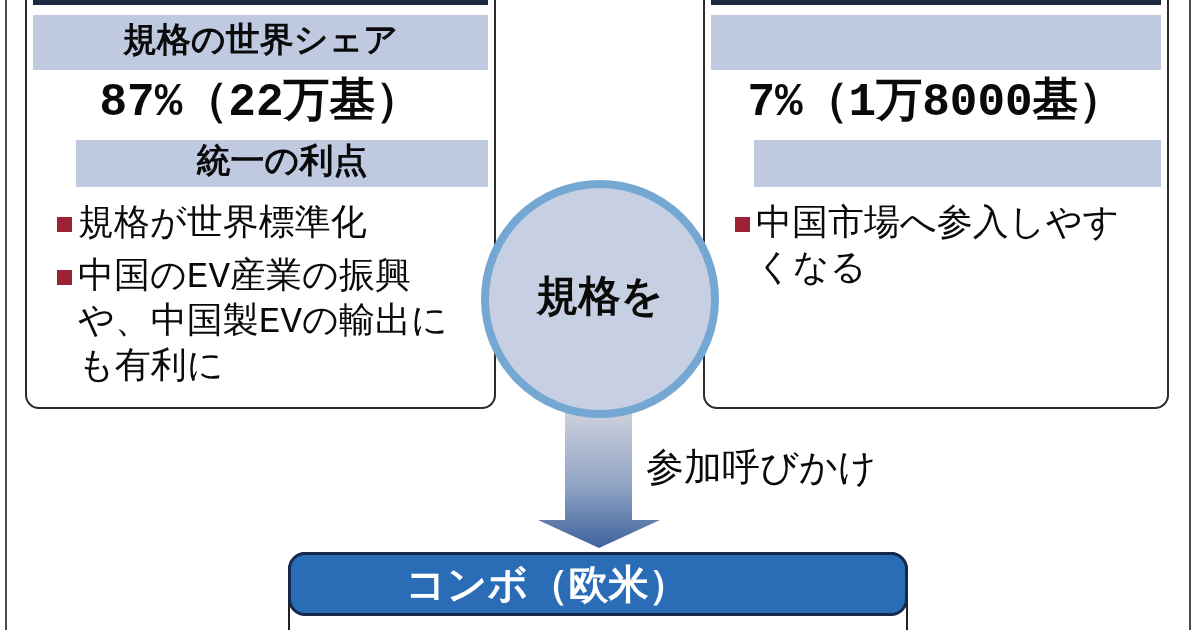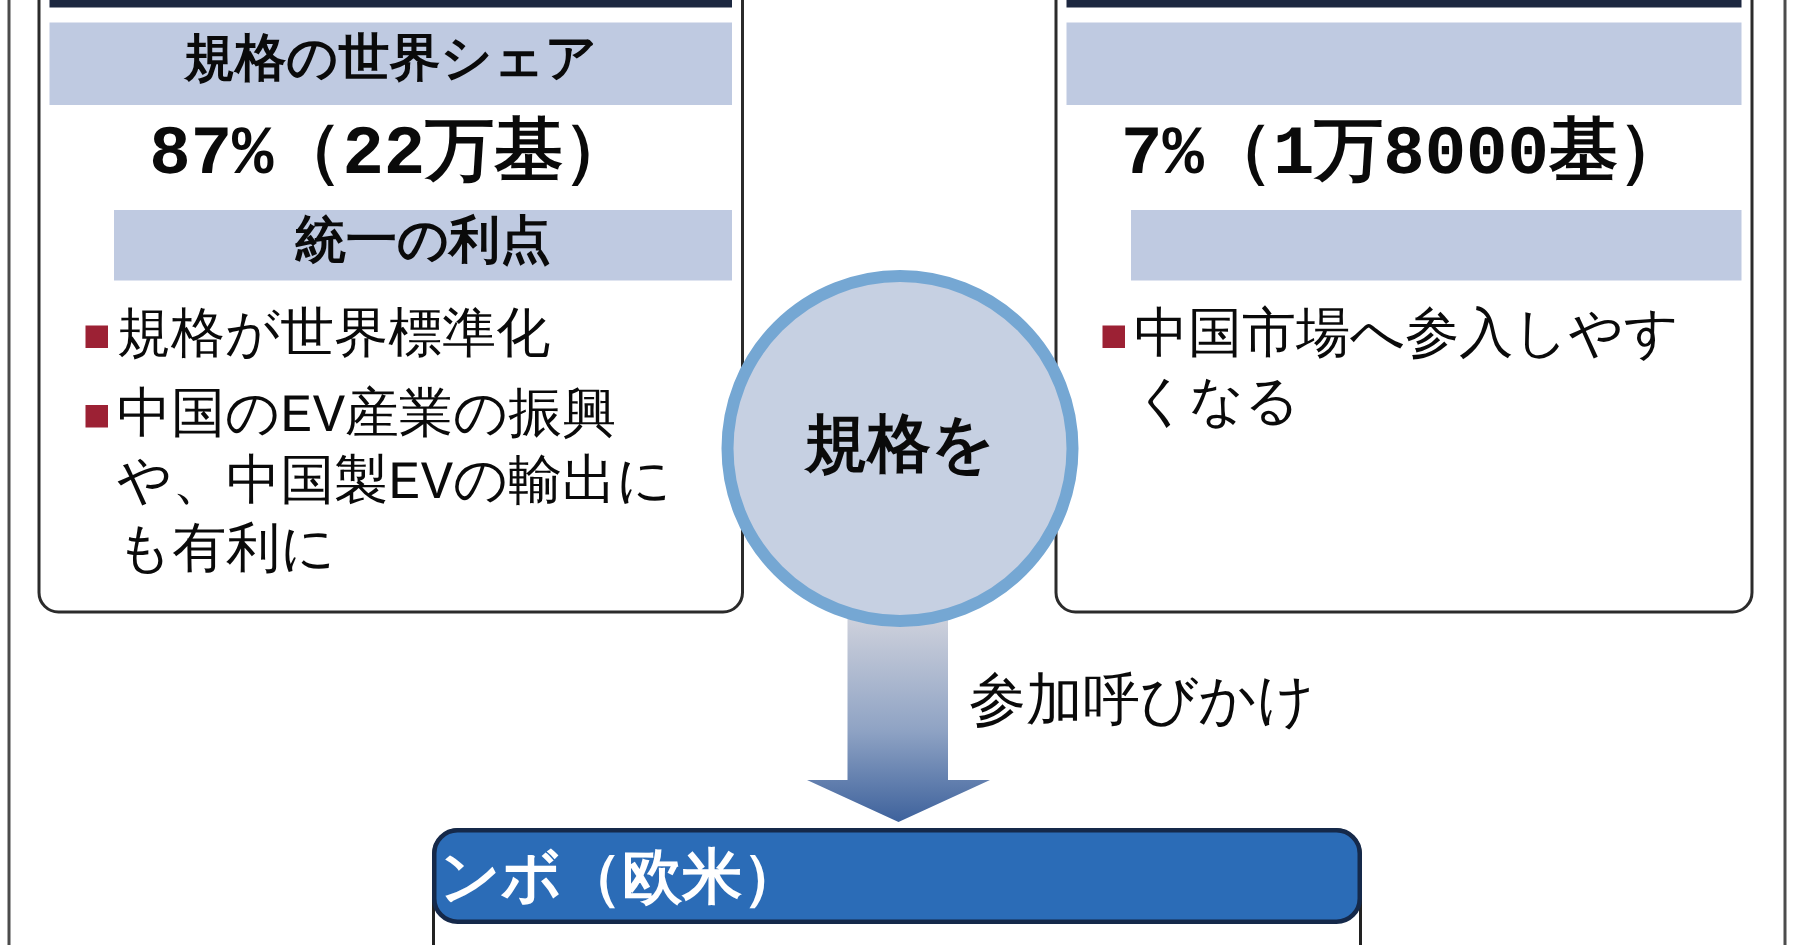--- a/index.html
+++ b/index.html
@@ -32,21 +32,21 @@
   .circle .line{font-size:42px;font-weight:bold;line-height:52px;color:#0a0a0a;}
   .arrow-svg{position:absolute;left:530px;top:412px;z-index:1;}
   .arrow-label{position:absolute;left:646px;top:448px;font-size:38px;line-height:44px;z-index:2;}
   .combo-box{
     position:absolute;left:288px;top:552px;width:620px;height:86px;background:#fff;
     border:2px solid #222;border-radius:18px 18px 0 0;box-sizing:border-box;
   }
   .combo-bar{
     position:absolute;left:-2px;top:-2px;right:-2px;height:64px;background:#2b6cb7;
     border:3px solid #15294a;border-radius:17px;box-sizing:border-box;
-    display:flex;align-items:center;justify-content:flex-start;padding-left:24px;
+    display:flex;align-items:center;justify-content:center;padding-left:24px;
   }
   .combo-bar .label{
     color:#fff;font-weight:bold;font-size:40px;transform:translateX(-63px);
   }
 </style>
 </head>
 <body>
 
 <div class="stage">
 

